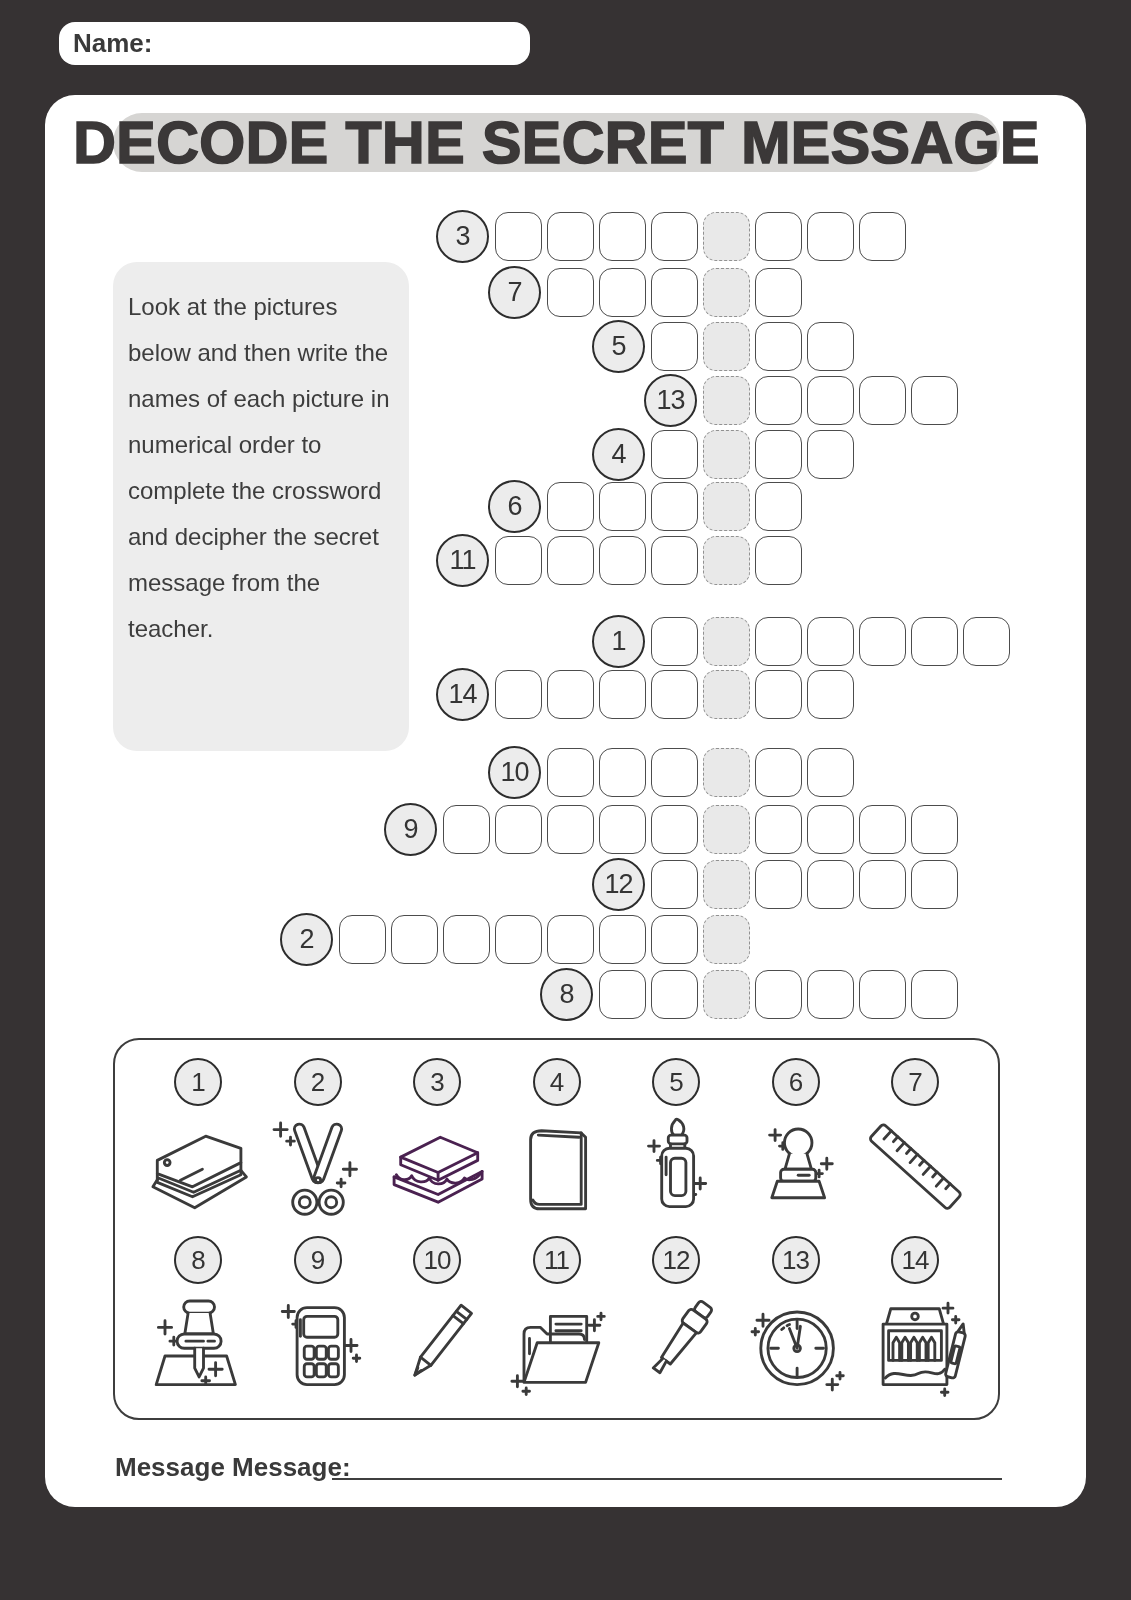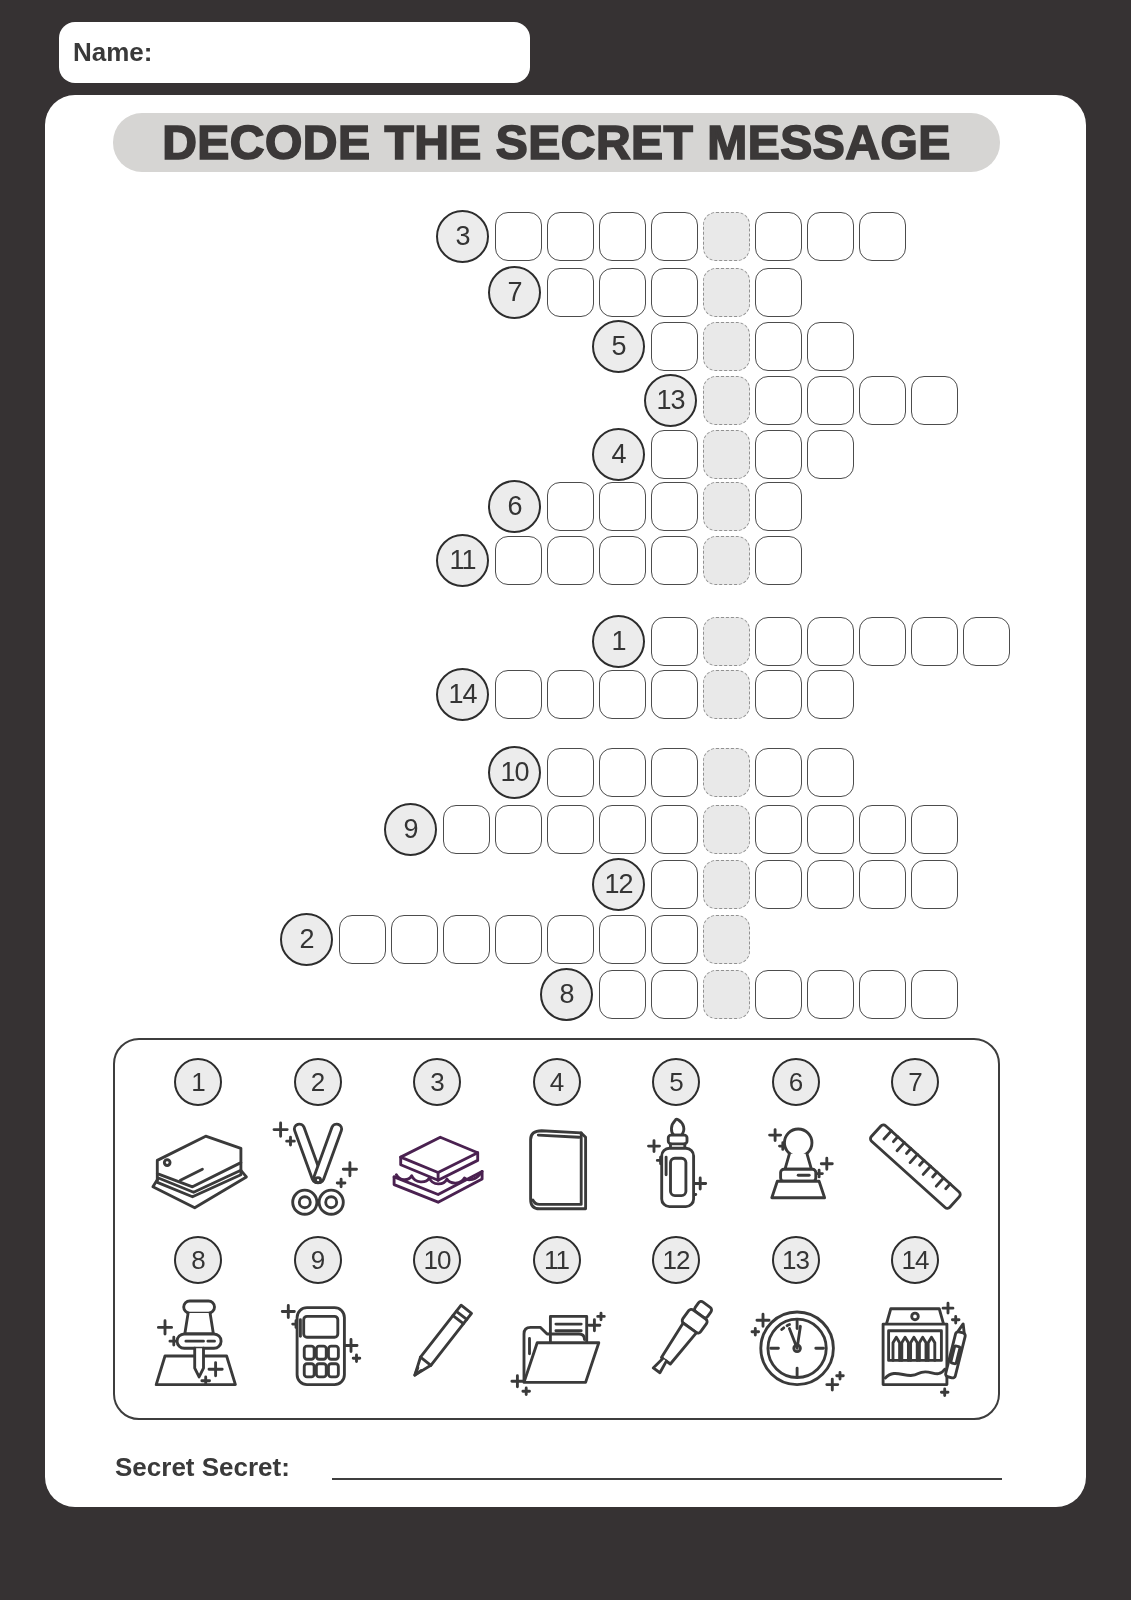--- a/index.html
+++ b/index.html
@@ -1,27 +1,27 @@
 <!DOCTYPE html>
 <html><head>
 <meta charset="utf-8">
 <style>
   html,body{margin:0;padding:0;background:#363233;}
   #page{position:relative;width:1131px;height:1600px;background:var(--bg,#363233);
         font-family:"Liberation Sans",sans-serif;color:#3b3b3b;overflow:hidden;}
   
   .field{position:absolute;background:#fff;border-radius:16px;display:flex;align-items:center;
          padding-left:14px;box-sizing:border-box;font-size:26px;font-weight:700;color:#3a3a3a;}
-  #name-field{left:59px;top:22px;width:471px;height:61px;}
+  #name-field{left:59px;top:22px;width:471px;height:43px;}
   #date-field{left:600px;top:22px;width:460px;height:61px;}
   
   .card{position:absolute;left:45px;top:95px;width:1041px;height:1412px;background:#fff;border-radius:30px;}
   .title-bar{position:absolute;left:113px;top:113px;width:887px;height:59px;background:var(--titlebar,#d6d5d3);
              border-radius:29px;display:flex;align-items:center;justify-content:center;}
-  .title-bar span{font-size:48px;font-weight:700;letter-spacing:.5px;color:#3b3838;
+  .title-bar span{font-size:59px;font-weight:700;letter-spacing:.5px;color:#3b3838;
                   -webkit-text-stroke:1.7px #3b3838;white-space:nowrap;}
   .instructions{position:absolute;left:113px;top:262px;width:296px;height:489px;background:var(--panel,#ededed);
                 border-radius:24px;box-sizing:border-box;padding:22px 14px 0 15px;}
   .instructions p{margin:0;font-size:24px;line-height:46px;color:#3d3d3d;font-weight:400;}
   
   #crossword{position:absolute;left:0;top:0;width:1131px;height:1040px;}
   .cell{position:absolute;width:47px;height:49px;box-sizing:border-box;background:#fff;
         border:1.8px solid #4c4c4c;border-radius:13px;}
   .cell.shaded{background:var(--shaded,#e9e9e9);border:1.8px dashed #919191;}
   .clue-circle{position:absolute;width:53px;height:53px;box-sizing:border-box;border-radius:50%;
@@ -54,20 +54,23 @@
   <div class="field" id="name-field">
     <span>Name:</span>
   </div>
 
   <div class="card"></div>
 
   <div class="title-bar">
     <span>DECODE THE SECRET MESSAGE</span>
   </div>
 
+  <div class="instructions">
+    <p>Look at the pictures below and then write the names of each picture in numerical order to complete the crossword and decipher the secret message from the teacher.</p>
+  </div>
 
   <div id="crossword">
       <div class="clue-circle" style="left: 436px; top: 210px;">3</div>
       <div class="cell" style="left: 495px; top: 212px;"></div>
       <div class="cell" style="left: 547px; top: 212px;"></div>
       <div class="cell" style="left: 599px; top: 212px;"></div>
       <div class="cell" style="left: 651px; top: 212px;"></div>
       <div class="cell shaded" style="left: 703px; top: 212px;"></div>
       <div class="cell" style="left: 755px; top: 212px;"></div>
       <div class="cell" style="left: 807px; top: 212px;"></div>
@@ -385,16 +388,16 @@
                 <path d="M84 38 L87 30 L90 38"></path>
                 <rect x="84.5" y="51" width="5" height="16" rx="1.5"></rect>
               </g>
               <path d="M77 90 v6 M74 93 h6"></path>
             </svg>
           </div>
         </div>
       </div>
   </div>
 
-  <div class="secret-label">Secret Secret:</div>
+  <div class="secret-label">Message Message:</div>
   <div class="secret-line"></div>
 
 </div>
 
 </body></html>

